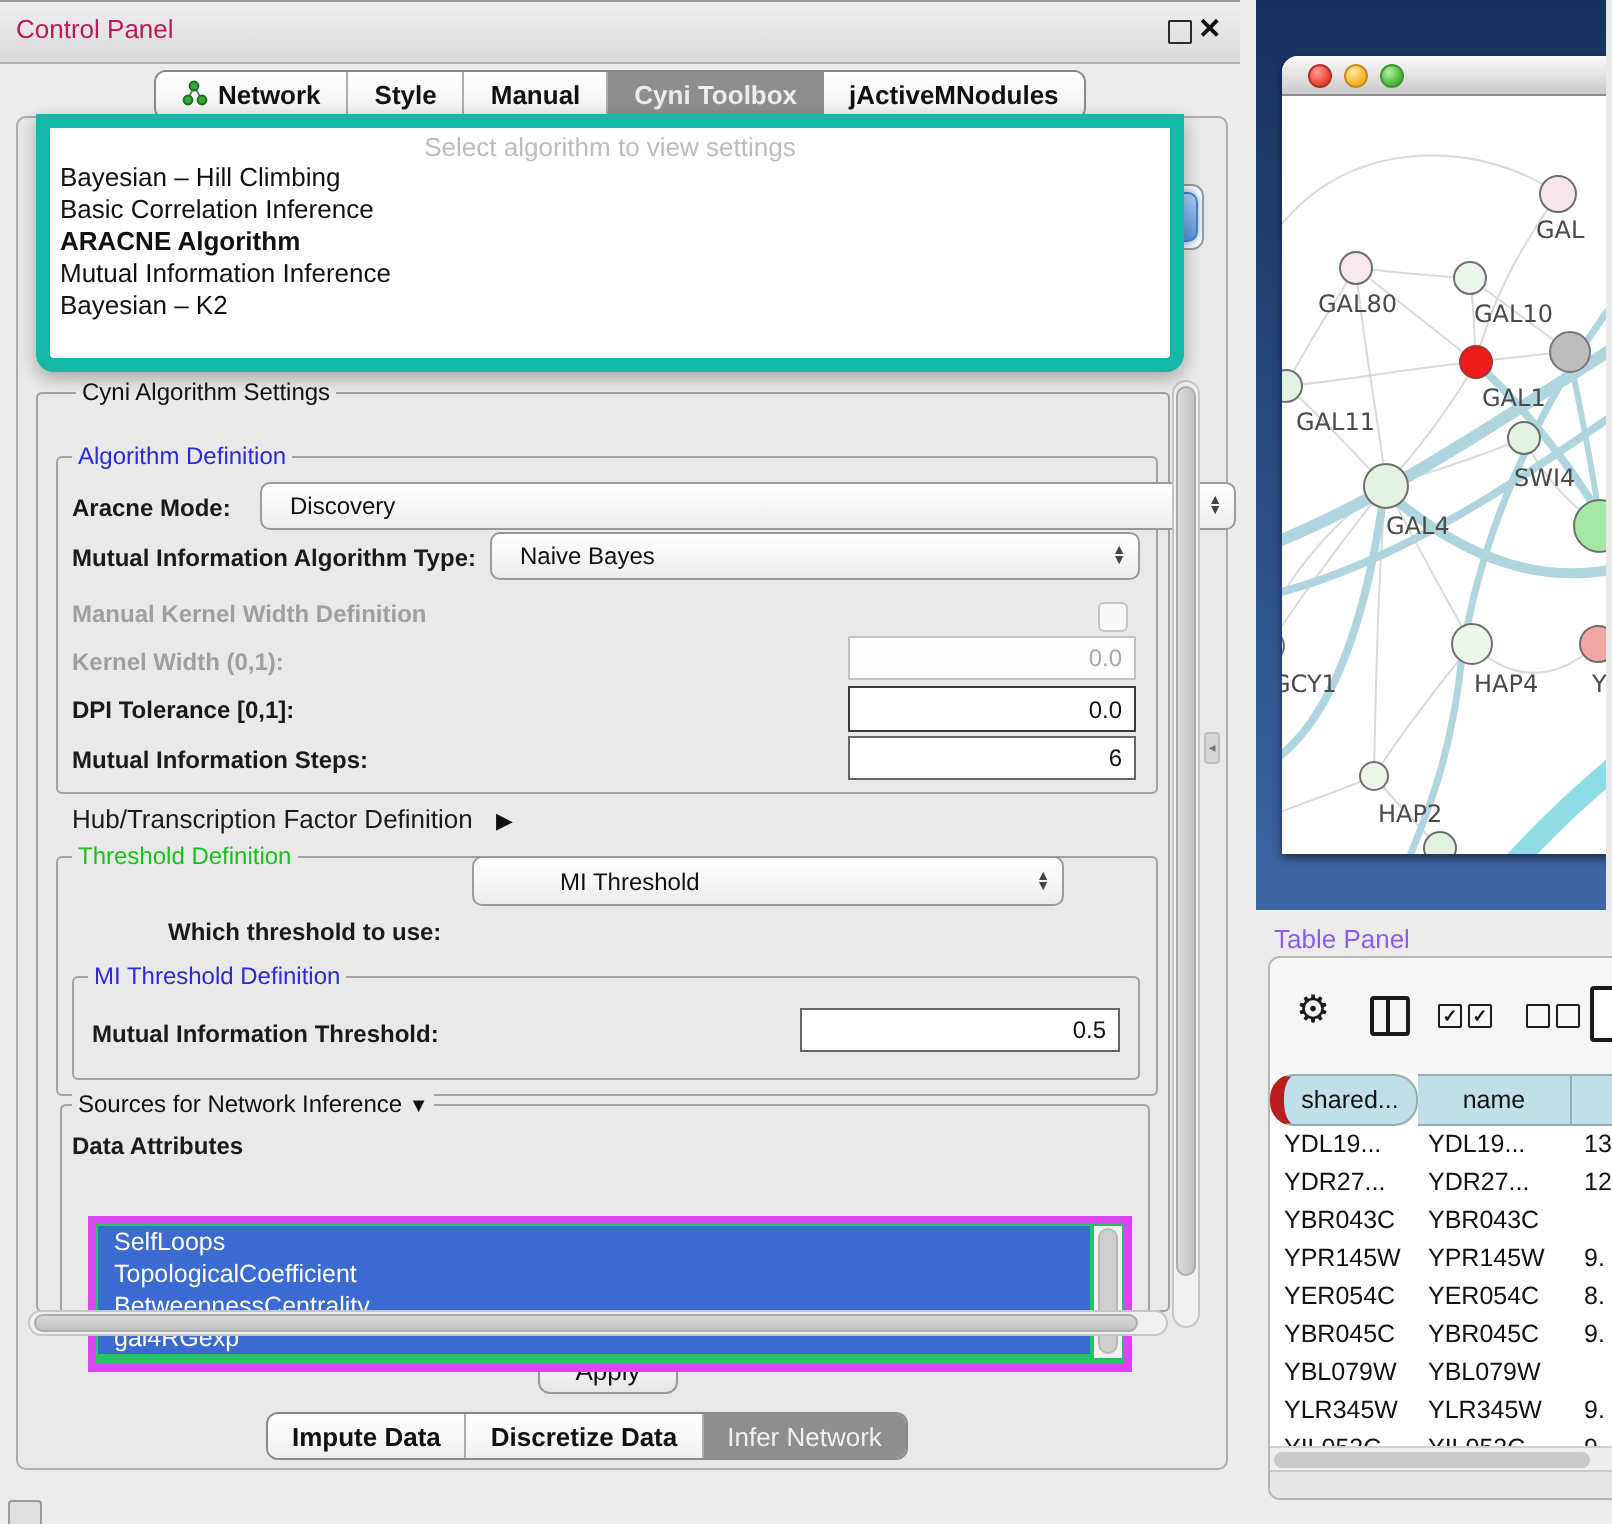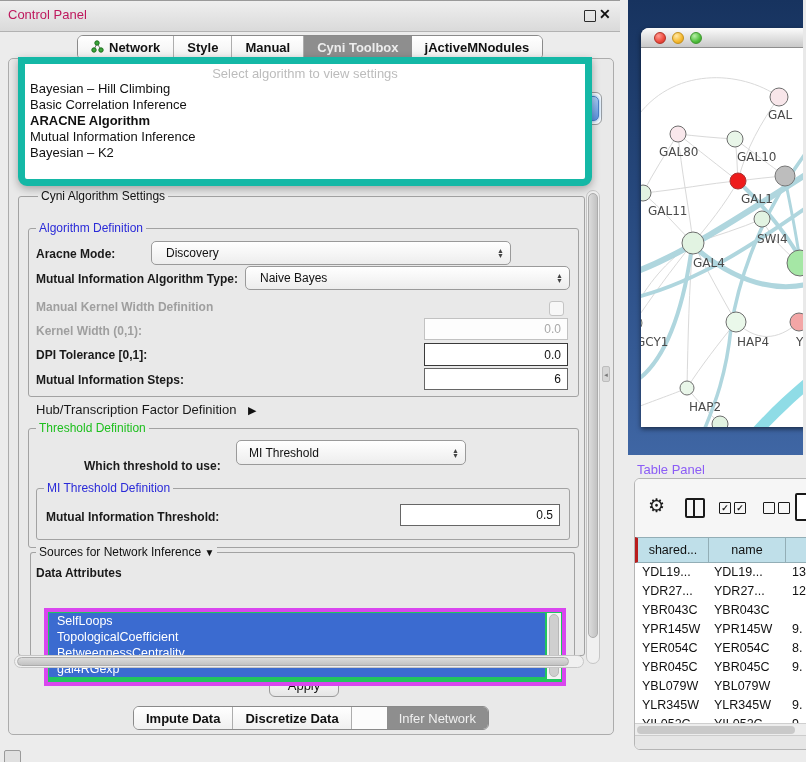--- a/index.html
+++ b/index.html
@@ -45,42 +45,42 @@
   .list-vsb .th{position:absolute;left:2px;top:1px;width:10px;height:63px;background:#CFCFCF;border-radius:5px;border:1px solid #B8B8B8;box-sizing:border-box;}
   
   .vsb{left:586px;top:190px;width:14px;height:474px;background:#F0F0F0;border:1px solid #C6C6C6;border-radius:7px;box-sizing:border-box;z-index:6;}
   .vsb .th{position:absolute;left:1px;top:2px;width:10px;height:445px;background:linear-gradient(90deg,#DCDCDC,#C2C2C2);border:1px solid #ACACAC;border-radius:5px;box-sizing:border-box;}
   .hsb{left:14px;top:655px;width:570px;height:13px;background:#F0F0F0;border:1px solid #C6C6C6;border-radius:7px;box-sizing:border-box;z-index:6;}
   .hsb .th{position:absolute;left:2px;top:1px;width:552px;height:9px;background:linear-gradient(#DCDCDC,#C2C2C2);border:1px solid #ACACAC;border-radius:5px;box-sizing:border-box;}
   .apply-btn{left:269px;top:673px;width:68px;height:22px;border:1px solid #9A9A9A;border-radius:6px;background:linear-gradient(#FFFFFF,#E6E6E6);font-size:13px;color:#111;display:flex;align-items:center;justify-content:center;}
   .btabgroup{left:133px;top:706px;height:22px;display:flex;border:1px solid #8A8A8A;border-radius:6px;background:#FCFCFC;overflow:hidden;}
   .btab{display:flex;align-items:center;padding:0 12px;font-size:13px;font-weight:bold;color:#111;border-right:1px solid #ADADAD;background:linear-gradient(#FFFFFF,#F0F0F0);}
   .btab:last-child{border-right:none;}
-  .btab.sel{background:#8E8E8E;color:#F0F0F0;font-weight:normal;margin-left:35px;}
+  .btab.sel{background:#8E8E8E;color:#F0F0F0;font-weight:normal;}
   
   .net-frame{left:628px;top:0;width:178px;height:455px;background:linear-gradient(180deg,#17335F 0%,#27497E 45%,#3F66A4 100%);}
   .mac-window{left:641px;top:28px;width:165px;height:399px;background:#FFF;border-radius:8px 0 0 0;box-shadow:0 2px 5px rgba(0,0,0,0.55);overflow:hidden;}
   .mac-titlebar{position:absolute;left:0;top:0;width:165px;height:20px;background:linear-gradient(#FBFBFB,#C9C9C9);border-bottom:1px solid #8E8E8E;box-sizing:border-box;}
   .light{position:absolute;top:4px;width:12px;height:12px;border-radius:50%;box-sizing:border-box;}
   .light.red{left:13px;background:radial-gradient(circle at 35% 30%,#FF9C92,#EE4A3E 60%,#C33327);border:1px solid #B03126;}
   .light.yellow{left:31px;background:radial-gradient(circle at 35% 30%,#FFE9A8,#F5B82E 60%,#D79A1B);border:1px solid #C2901C;}
   .light.green{left:49px;background:radial-gradient(circle at 35% 30%,#B8F0A8,#4FBF3C 60%,#359427);border:1px solid #3F9630;}
   .right-sliver{left:803px;top:0;width:3px;height:455px;background:#E9E9E9;}
   
   .tp-title{left:637px;top:462px;font-size:13px;color:#8b5cf6;}
   .tp-box{left:634px;top:478px;width:190px;height:270px;background:#FBFBFB;border:1px solid #B5B5B5;border-radius:6px;overflow:hidden;}
   .tp-toolbar{position:absolute;left:0;top:0;width:190px;height:58px;background:#F6F6F6;}
   .gear{position:absolute;left:13px;top:17px;font-size:19px;color:#1a1a1a;line-height:19px;}
   .colicon{position:absolute;left:50px;top:19px;width:16px;height:16px;border:2px solid #1a1a1a;border-radius:2px;}
   .colicon:before{content:"";position:absolute;left:6px;top:0;width:2px;height:16px;background:#1a1a1a;}
   .minibox{position:absolute;width:10px;height:10px;border:1.5px solid #1a1a1a;border-radius:1px;font-size:9px;line-height:10px;text-align:center;color:#1a1a1a;font-weight:bold;}
   .pageicon{position:absolute;left:160px;top:14px;width:18px;height:24px;border:2px solid #1a1a1a;border-radius:2px;background:#fff;}
   .tp-header{position:absolute;left:0;top:58px;height:26px;display:flex;}
   .tp-hcell{height:26px;background:#BFDFE9;border:1px solid #93AEB6;border-left:none;box-sizing:border-box;font-size:12.5px;color:#111;display:flex;align-items:center;justify-content:center;}
-  .tp-hcell:first-child{border-left:3px solid #b91c1c;}
+  .tp-hcell:first-child{border-left:7px solid #b91c1c;border-radius:12px;}
   .tp-rows{position:absolute;left:0;top:84px;width:220px;height:160px;overflow:hidden;background:#FFF;}
   .tp-row{position:absolute;left:0;width:220px;height:19px;display:flex;font-size:12.5px;color:#111;}
   .tp-c1{width:74px;padding-left:7px;box-sizing:border-box;}
   .tp-c2{width:77px;padding-left:5px;box-sizing:border-box;}
   .tp-c3{width:60px;padding-left:6px;box-sizing:border-box;}
   .tp-hscroll{position:absolute;left:0;top:244px;width:190px;height:12px;background:#EDEDED;border-top:1px solid #CFCFCF;box-sizing:border-box;}
   .tp-hscroll .th{position:absolute;left:2px;top:2px;width:158px;height:8px;background:#C9C9C9;border-radius:4px;}
   .tp-footer{position:absolute;left:0;top:256px;width:190px;height:14px;background:#E6E6E6;border-top:1px solid #CCC;box-sizing:border-box;}
   
   .divider-nub{left:602px;top:366px;width:8px;height:16px;background:#D6D6D6;border:1px solid #BDBDBD;border-radius:2px;font-size:7px;color:#777;text-align:center;line-height:16px;box-sizing:border-box;}
@@ -133,21 +133,21 @@
   <div class="abs focus-combo"></div>
   <div class="abs focus-combo-btn"></div>
 
   <div class="abs fs" style="left:18px;top:196px;width:565px;height:458px;"></div>
   <div class="lg" style="left:38px;top:189px;color:#111;">Cyni Algorithm Settings</div>
 
   <div class="abs fs" style="left:28px;top:228px;width:549px;height:167px;"></div>
   <div class="lg" style="left:36px;top:221px;color:#2A2AD8;">Algorithm Definition</div>
 
   <div class="lbl" style="left:36px;top:247px;">Aracne Mode:</div>
-  <div class="combo" style="left:130px;top:241px;width:360px;height:24px;margin-left:21px;">
+  <div class="combo" style="left:130px;top:241px;width:488px;height:24px;">
     <span class="val">Discovery</span>
     <span class="arr">
         <span>▲</span>
         <span>▼</span>
       </span>
   </div>
 
   <div class="lbl" style="left:36px;top:272px;">Mutual Information Algorithm Type:</div>
   <div class="combo" style="left:245px;top:266px;width:325px;height:24px;">
     <span class="val">Naive Bayes</span>
@@ -177,21 +177,21 @@
 
   <div class="lbl" style="left:36px;top:402px;font-weight:normal;font-size:13px;">
     <span>Hub/Transcription Factor Definition</span>
     <span class="tri" style="margin-left:8px;">▶</span>
   </div>
 
   <div class="abs fs" style="left:28px;top:428px;width:549px;height:118px;"></div>
   <div class="lg" style="left:36px;top:421px;color:#1DBF1D;">Threshold Definition</div>
 
   <div class="lbl" style="left:84px;top:459px;">Which threshold to use:</div>
-  <div class="combo" style="left:236px;top:440px;width:230px;height:25px;">
+  <div class="combo" style="left:236px;top:428px;width:296px;height:25px;padding-left:31px;">
     <span class="val" style="padding-left:12px;">MI Threshold</span>
     <span class="arr">
         <span>▲</span>
         <span>▼</span>
       </span>
   </div>
 
   <div class="abs fs" style="left:36px;top:488px;width:532px;height:50px;"></div>
   <div class="lg" style="left:44px;top:481px;color:#2A2AD8;">MI Threshold Definition</div>
   <div class="lbl" style="left:46px;top:510px;">Mutual Information Threshold:</div>

